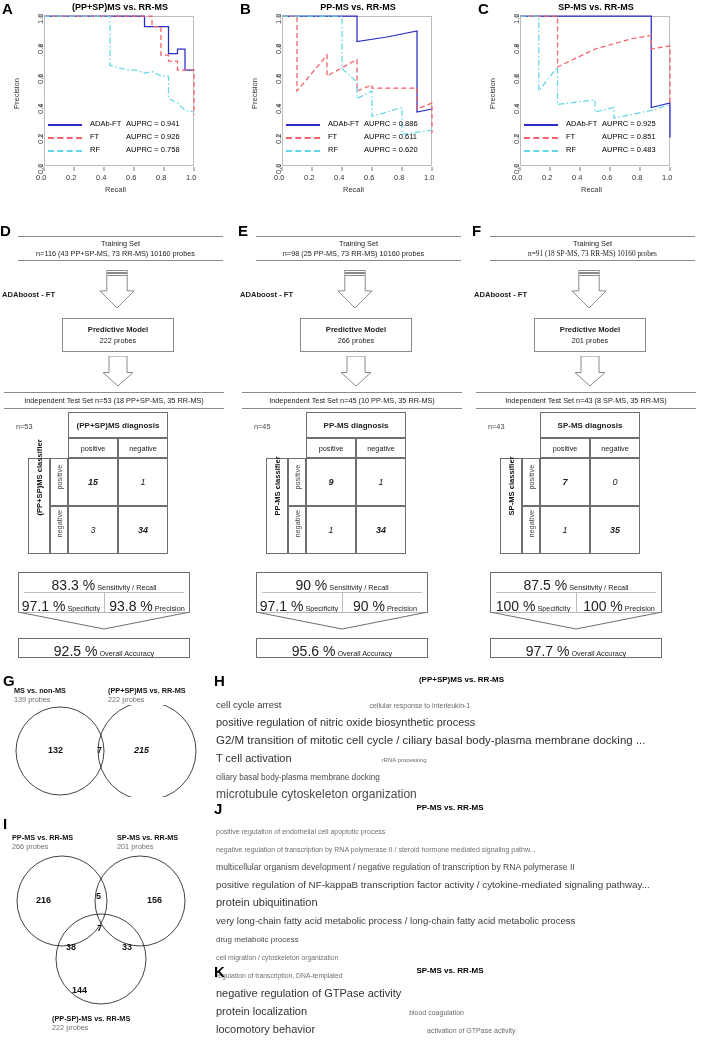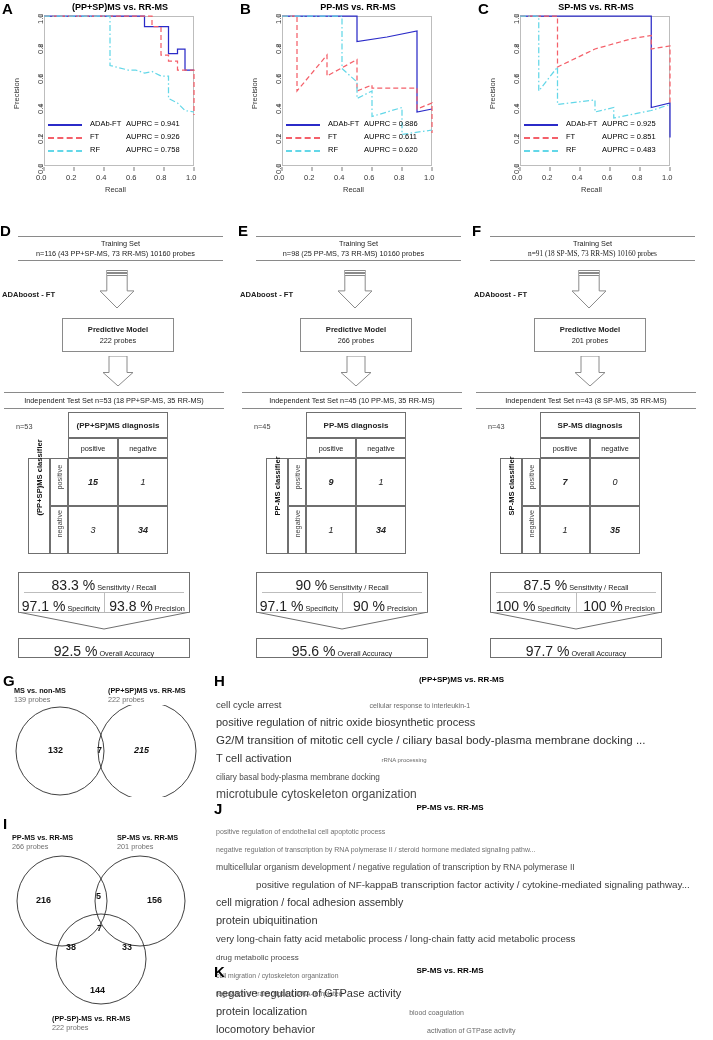--- a/index.html
+++ b/index.html
@@ -404,36 +404,35 @@
     <circle cx="62" cy="52" r="45" fill="none" stroke="#2b2b2b" stroke-width="0.9"></circle>
     <circle cx="140" cy="52" r="45" fill="none" stroke="#2b2b2b" stroke-width="0.9"></circle>
     <circle cx="101" cy="110" r="45" fill="none" stroke="#2b2b2b" stroke-width="0.9"></circle>
   </svg>
   <div class="vnum" style="left:36px;top:100px;">216</div>
   <div class="vnum" style="left:147px;top:100px;">156</div>
   <div class="vnum" style="left:96px;top:96px;">5</div>
   <div class="vnum" style="left:97px;top:128px;">7</div>
   <div class="vnum" style="left:66px;top:147px;">38</div>
   <div class="vnum" style="left:122px;top:147px;">33</div>
-  <div class="vnum" style="left:90px;top:190px;">144</div>
+  <div class="vnum" style="left:72px;top:190px;">144</div>
   <div class="venncap" style="left:52px;top:219px;">
     <span class="b2">(PP-SP)-MS vs. RR-MS</span><br>
     <span class="g">222 probes</span>
   </div>
 </div>
 
 <div class="panel" style="left:210px;top:800px;width:503px;height:130px;">
   <div class="plabel" style="left:4px;top:0px;">J</div>
   <div class="gohead" style="left:0px;top:3px;width:480px;text-align:center;">PP-MS vs. RR-MS</div>
   <div id="go-J" class="golist" style="left:6px;top:20px;width:497px;">
       <div style="position: relative; white-space: nowrap;"><span class="goterm" style="font-size: 7px; color: rgb(112, 112, 112);">positive regulation of endothelial cell apoptotic process</span></div>
       <div style="position: relative; white-space: nowrap;"><span class="goterm" style="font-size: 7px; color: rgb(112, 112, 112);">negative regulation of transcription by RNA polymerase II / steroid hormone mediated signaling pathw...</span></div>
       <div style="position: relative; white-space: nowrap;"><span class="goterm" style="font-size: 8.6px; color: rgb(74, 74, 74);">multicellular organism development / negative regulation of transcription by RNA polymerase II</span></div>
-      <div style="position: relative; white-space: nowrap; margin-left: 40px;"><span class="goterm" style="font-size: 9.8px; color: rgb(58, 58, 58);">positive regulation of NF-kappaB transcription factor activity / cytokine-mediated signaling pathway...</span></div>
-      <div style="position: relative; white-space: nowrap;"><span class="goterm" style="font-size: 10.6px; color: rgb(51, 51, 51);">cell migration / focal adhesion assembly</span></div>
+      <div style="position: relative; white-space: nowrap;"><span class="goterm" style="font-size: 9.8px; color: rgb(58, 58, 58);">positive regulation of NF-kappaB transcription factor activity / cytokine-mediated signaling pathway...</span></div>
       <div style="position: relative; white-space: nowrap;"><span class="goterm" style="font-size: 11px; color: rgb(51, 51, 51);">protein ubiquitination</span></div>
       <div style="position: relative; white-space: nowrap;"><span class="goterm" style="font-size: 9.6px; color: rgb(58, 58, 58);">very long-chain fatty acid metabolic process / long-chain fatty acid metabolic process</span></div>
       <div style="position: relative; white-space: nowrap;"><span class="goterm" style="font-size: 8px; color: rgb(74, 74, 74);">drug metabolic process</span></div>
       <div style="position: relative; white-space: nowrap;"><span class="goterm" style="font-size: 6.8px; color: rgb(112, 112, 112);">cell migration / cytoskeleton organization</span></div>
       <div style="position: relative; white-space: nowrap;"><span class="goterm" style="font-size: 6.8px; color: rgb(112, 112, 112);">regulation of transcription, DNA-templated</span></div>
     </div>
 </div>
 
 <div class="panel" style="left:210px;top:963px;width:503px;height:75px;">
   <div class="plabel" style="left:4px;top:0px;">K</div>

